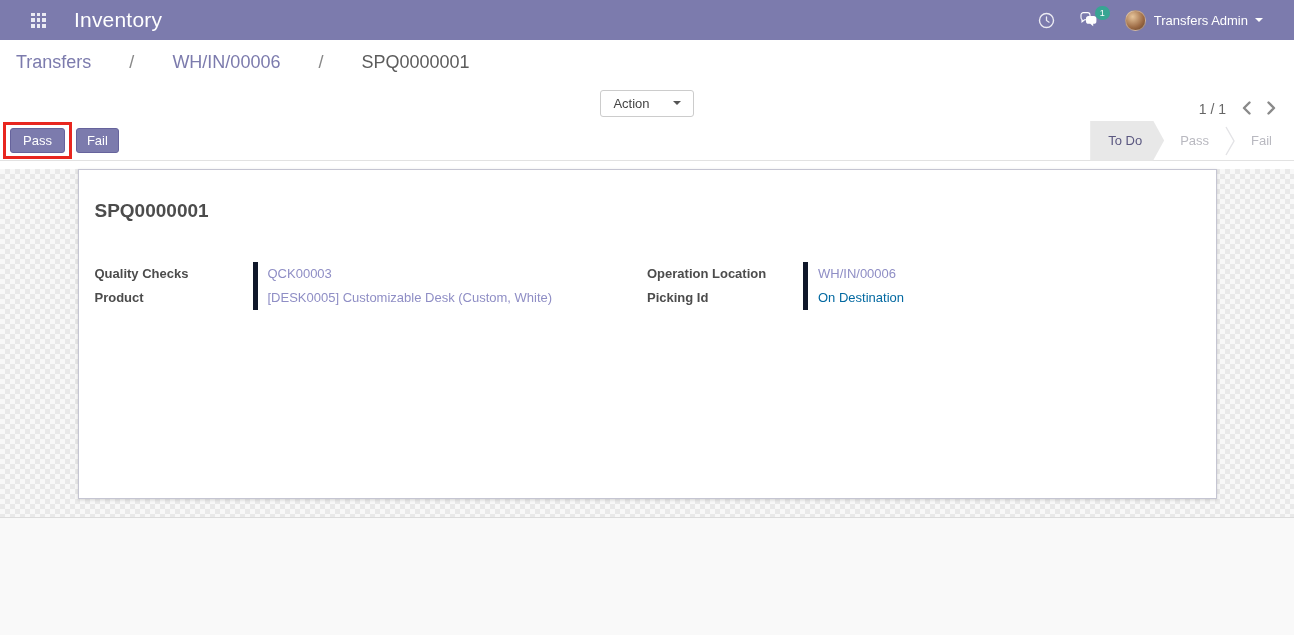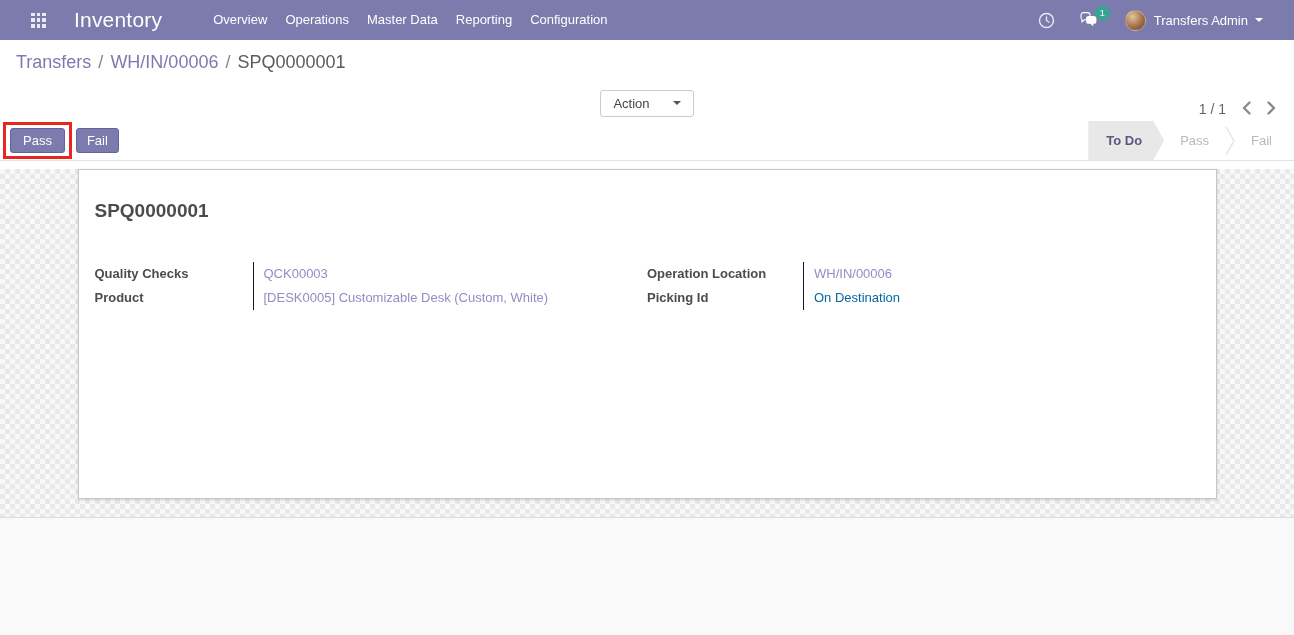--- a/index.html
+++ b/index.html
@@ -17,60 +17,60 @@
   .nav-right { display:flex; align-items:center; }
   .icon-btn { display:flex; align-items:center; justify-content:center; cursor:pointer; }
   .clock-wrap { margin-right:24px; opacity:.85; }
   .chat-wrap { position:relative; margin-right:26px; }
   .badge { position:absolute; top:-6px; right:-11px; background:#38a593; color:#fff; font-size:9px; min-width:15px; height:14px; line-height:14px; border-radius:8px; text-align:center; padding:0 3px; }
   .avatar { width:21px; height:21px; border-radius:50%; background:radial-gradient(circle at 35% 30%, #e6c49a, #9c6a44 60%, #5e3c22); border:1px solid rgba(255,255,255,.35); margin-right:8px; }
   .user-name { font-size:13px; margin-right:7px; cursor:pointer; }
   .caret-down { width:0; height:0; border-left:4px solid transparent; border-right:4px solid transparent; border-top:4px solid #fff; }
 
   
-  .breadcrumb-row { height:45px; display:flex; align-items:center; padding-left:16px; background:#fff; font-size:18px; }
+  .breadcrumb-row { height:45px; display:flex; align-items:center; padding-left:16px; background:#fff; font-size:18px;gap:31px; }
   .bc-link { color:#7c7bad; cursor:pointer; text-decoration:none; }
   .bc-sep { color:#888; padding:0 7px; }
   .bc-current { color:#5c5c5c; }
 
   
   .action-row { height:36px; position:relative; display:flex; align-items:center; justify-content:center; background:#fff; }
   .action-btn { display:inline-flex; align-items:center; gap:23px; border:1px solid #ccc; background:#fff; border-radius:3px; padding:5px 12px; font-size:13px; color:#444; cursor:pointer; }
   .action-caret { width:0; height:0; border-left:4px solid transparent; border-right:4px solid transparent; border-top:4px solid #555; }
   .pager { position:absolute; right:18px; top:16px; height:36px; display:flex; align-items:flex-start; gap:16px; }
   .pager-value { font-size:14px; color:#666; }
   .pager-nav { cursor:pointer; display:flex; align-items:center; }
 
   
   .statusbar-row { height:40px; background:#fff; border-bottom:1px solid #e2e2e2; display:flex; align-items:center; padding-left:3px; }
   .pass-annotation { border:3px solid #e8261f; padding:3px 4px; display:inline-flex; margin-right:4px; }
   .o-btn { background:#7c7bad; border:1px solid #66639c; color:#fff; font-size:13px; padding:4px 12px; border-radius:3px; cursor:pointer; font-family:"Liberation Sans", sans-serif; }
   .fail-btn { padding:4px 10px; }
   .status-steps { margin-left:auto; display:flex; align-items:center; height:40px; margin-right:6px; }
-  .step-active { height:40px; line-height:40px; background:#e8e8e8; padding:0 22px 0 18px; clip-path:polygon(0 0, calc(100% - 11px) 0, 100% 50%, calc(100% - 11px) 100%, 0 100%); color:#5b5880; font-weight:bold; font-size:13px; cursor:pointer; }
+  .step-active { height:40px; line-height:40px; background:#e8e8e8; padding:0 22px 0 18px; clip-path:polygon(0 0, calc(100% - 11px) 0, 100% 50%, calc(100% - 11px) 100%, 0 100%); color:#5b5880; font-weight:normal; font-size:13px; cursor:pointer; }
   .step { color:#b9b9c0; font-size:13px; padding:0 16px; line-height:40px; cursor:pointer; }
   .step-sep { display:flex; align-items:center; }
 
   
   .content { height:348px;
     background-color:#f8f8f8;
     background-image:
       linear-gradient(45deg, #e9e9e9 25%, transparent 25%, transparent 75%, #e9e9e9 75%),
       linear-gradient(45deg, #e9e9e9 25%, transparent 25%, transparent 75%, #e9e9e9 75%);
     background-size:10px 10px;
     background-position:0 0, 5px 5px;
   }
   .sheet { width:1139px; height:330px; margin:8px auto 0 auto; background:#fff; border:1px solid #c5c5d2; box-shadow:0 1px 3px rgba(0,0,0,.15); padding:20px 16px; }
   .sheet-title { font-size:19px; font-weight:bold; color:#4c4c4c; margin:10px 0 40px 0; }
   .field-group { display:flex; }
   .field-col { width:50%; display:flex; font-size:13px; }
   .labels-col { display:flex; flex-direction:column; flex-shrink:0; }
   .labels-col.left { width:158px; }
   .labels-col.right { width:156px; }
-  .values-col { display:flex; flex-direction:column; border-left:1px solid #0f172a; padding-left:10px; flex:1; }
+  .values-col { display:flex; flex-direction:column; border-left:5px solid #0f172a; padding-left:10px; flex:1; }
   .f-label { font-weight:bold; color:#4c4c4c; line-height:24px; }
   .f-value { line-height:24px; }
   .f-link { color:#8f8ec5; cursor:pointer; }
   .f-plain { color:#0369a1; }
 
   
   .footer-area { height:126px; background:#f9f9f9; border-top:1px solid #dcdcdc; }
 </style>
 </head>
 <body>
@@ -81,27 +81,20 @@
       <span></span>
       <span></span>
       <span></span>
       <span></span>
       <span></span>
       <span></span>
       <span></span>
       <span></span>
   </div>
   <div class="brand">Inventory</div>
-  <div class="menu">
-    <div class="menu-item">Overview</div>
-    <div class="menu-item">Operations</div>
-    <div class="menu-item">Master Data</div>
-    <div class="menu-item">Reporting</div>
-    <div class="menu-item">Configuration</div>
-  </div>
   <div class="nav-spacer"></div>
   <div class="nav-right">
     <div class="icon-btn clock-wrap">
       <svg width="17" height="17" viewBox="0 0 16 16">
         <circle cx="8" cy="8" r="6.6" stroke="#fff" fill="none" stroke-width="1.3"></circle>
         <path d="M8 4.6 V8 L10.4 9.6" stroke="#fff" fill="none" stroke-width="1.2" stroke-linecap="round"></path>
       </svg>
     </div>
     <div class="icon-btn chat-wrap">
       <svg width="20" height="16" viewBox="0 0 20 16">

